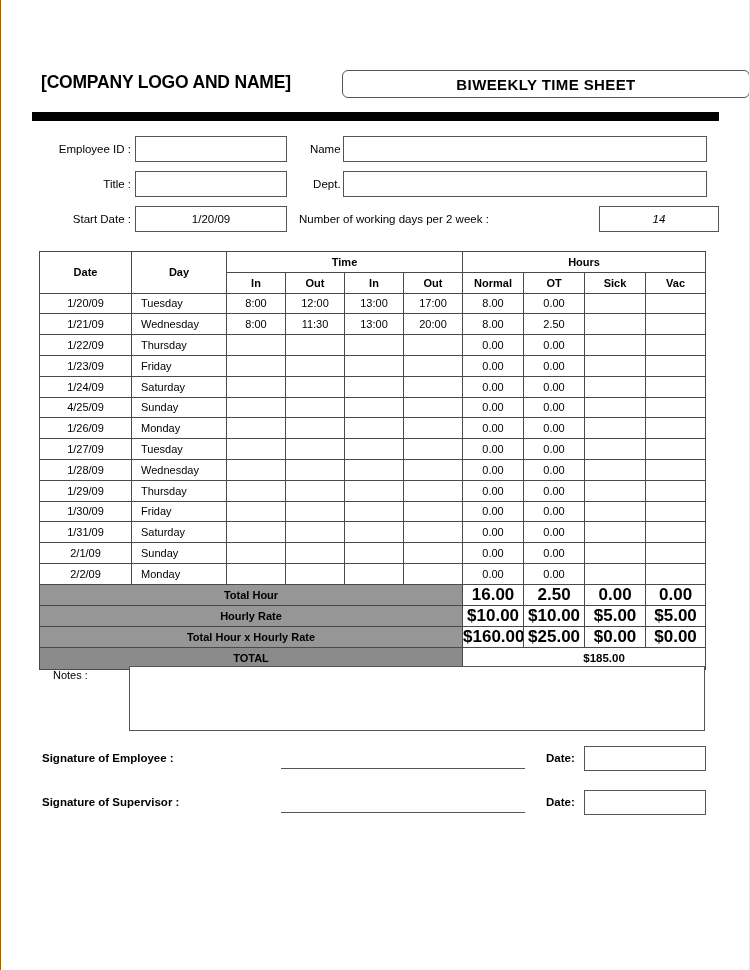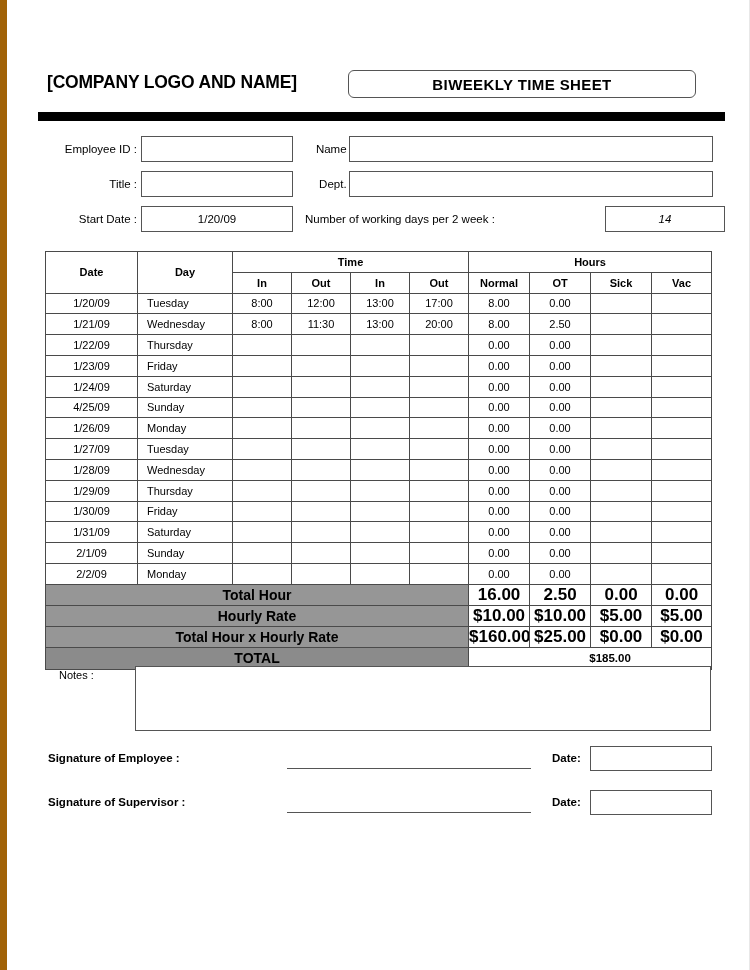--- a/index.html
+++ b/index.html
@@ -13,21 +13,21 @@
     height: 970px;
     font-family: "Liberation Sans", sans-serif;
     color: #000000;
     -webkit-font-smoothing: antialiased;
   }
   .page {
     position: relative;
     width: 750px;
     height: 970px;
     background: #ffffff;
-    border-left: 7px solid #a16207;
+    border-left: 1px solid #a16207;
     border-right: 1px solid #e8e8e8;
     box-sizing: border-box;
     overflow: hidden;
   }
 
   
   .header {
     position: absolute;
     left: 40px;
     top: 70px;
@@ -40,21 +40,21 @@
     top: 2px;
     font-size: 17.5px;
     font-weight: bold;
     letter-spacing: -0.2px;
     white-space: nowrap;
   }
   .title-box {
     position: absolute;
     left: 301px;
     top: 0;
-    width: 348px;
+    width: 408px;
     height: 28px;
     border: 1.6px solid #555555;
     border-radius: 6px;
     box-sizing: border-box;
     display: flex;
     align-items: center;
     justify-content: center;
     background: #ffffff;
   }
   .title-box .title-text {
@@ -143,21 +143,21 @@
     padding-left: 9px;
   }
   .sheet tbody tr { height: 19.8px; }
 
   
   .sum-label {
     background: #969696 !important;
     text-align: right;
     padding-right: 8px;
     font-weight: bold;
-    font-size: 14px;
+    font-size: 11px;
     height: 20.5px;
   }
   .sum-label.total {
     background: #8b8b8b !important;
     height: 21px;
   }
   .sum-val {
     font-size: 17px;
     height: 20.5px;
     font-weight: bold;

